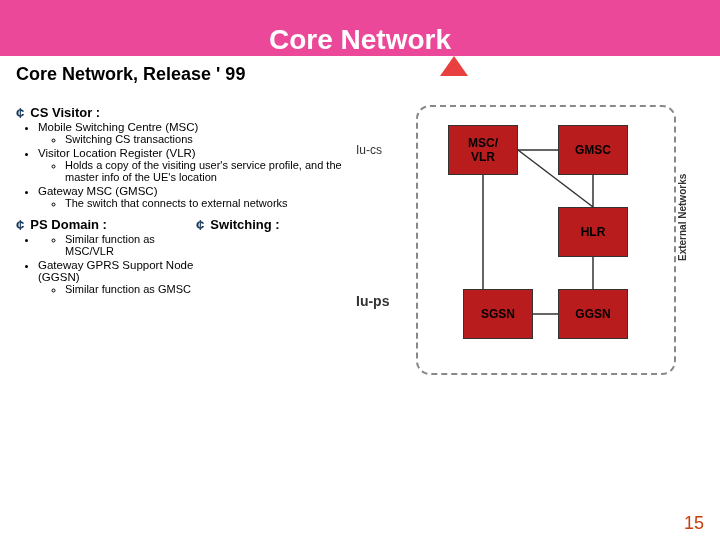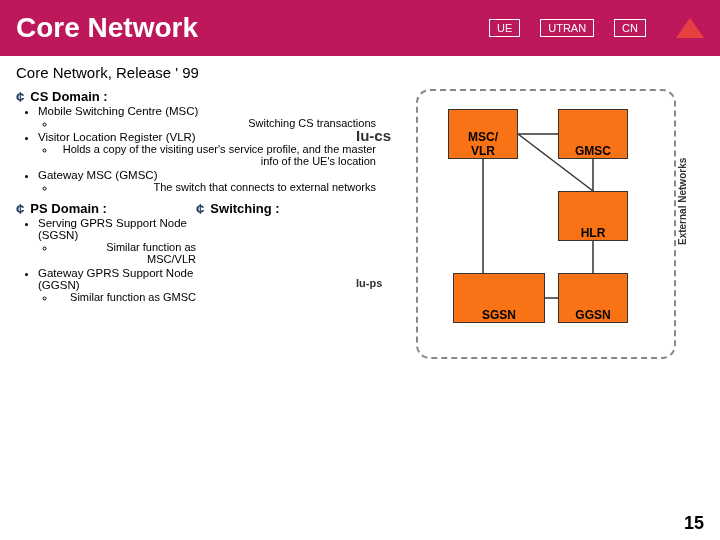--- a/index.html
+++ b/index.html
@@ -7,27 +7,28 @@
       width: 720px;
       height: 540px;
       overflow: hidden;
       font-family: Arial, Helvetica, sans-serif;
       background: #fff;
       position: relative;
     }
 
     
     #header {
-      background: #be185d;
+      background: #ec4899;
       color: #fff;
       padding: 24px 16px;
       display: flex;
       align-items: center;
       justify-content: space-between;
       height: 56px;
+      flex-direction: column;
     }
     #header h1 {
       font-size: 28px;
       font-weight: bold;
       color: #fff;
     }
     .header-badges {
       display: flex;
       gap: 20px;
       align-items: center;
@@ -49,23 +50,23 @@
     }
 
     
     #main {
       padding: 8px 16px 4px 16px;
       height: 484px;
       position: relative;
     }
 
     .section-title {
-      font-size: 15px;
-      font-weight: normal;
-      margin-bottom: 8px;
+      font-size: 18px;
+      font-weight: bold;
+      margin-bottom: 20px;
     }
 
     
     .content-row {
       display: flex;
       gap: 10px;
     }
 
     .left-panel {
       flex: 0 0 360px;
@@ -94,22 +95,21 @@
     }
     .bullet-list {
       margin-left: 22px;
       font-size: 11.5px;
     }
     .bullet-list li {
       list-style: disc;
       margin-bottom: 2px;
     }
     .sub-list {
-      margin-left: 18px;
-      text-align: right;
+      margin-left: 27px;
     }
     .sub-list li {
       list-style: circle;
       font-size: 11px;
     }
 
     
     .bottom-two-col {
       display: flex;
       gap: 0;
@@ -126,39 +126,39 @@
       position: relative;
       width: 260px;
       height: 270px;
       margin-left: 30px;
     }
 
     .iucs-label {
       position: absolute;
       left: -30px;
       top: 38px;
-      font-size: 15px;
-      font-weight: bold;
+      font-size: 12px;
+      font-weight: normal;
       color: #333;
     }
     .iups-label {
       position: absolute;
       left: -30px;
       top: 188px;
-      font-size: 11px;
+      font-size: 14px;
       font-weight: bold;
       color: #333;
     }
 
     .node-box {
       position: absolute;
       border: 1.5px solid #333;
-      background: #f97316;
-      display: flex;
-      align-items: flex-end;
+      background: #b91c1c;
+      display: flex;
+      align-items: center;
       justify-content: center;
       text-align: center;
       font-size: 12px;
       font-weight: bold;
     }
 
     .msc-vlr {
       width: 70px;
       height: 50px;
       top: 18px;
@@ -170,24 +170,24 @@
       top: 18px;
       left: 140px;
     }
     .hlr {
       width: 70px;
       height: 50px;
       top: 100px;
       left: 140px;
     }
     .sgsn {
-      width: 92px;
+      width: 70px;
       height: 50px;
       top: 182px;
-      left: 35px;
+      left: 45px;
     }
     .ggsn {
       width: 70px;
       height: 50px;
       top: 182px;
       left: 140px;
     }
 
     
     .ext-networks {
@@ -214,22 +214,22 @@
       width: 100%;
       height: 100%;
       pointer-events: none;
     }
 
     .page-number {
       position: absolute;
       bottom: 6px;
       right: 16px;
       font-size: 18px;
-      font-weight: bold;
-      color: #000000;
+      font-weight: normal;
+      color: #c2410c;
     }
   </style>
 </head>
 <body>
 
 <div id="header">
   <h1>Core Network</h1>
   <div class="header-badges">
     <span class="badge">UE</span>
     <span class="badge">UTRAN</span>
@@ -241,21 +241,21 @@
 <div id="main">
   <div class="section-title">Core Network, Release ' 99</div>
 
   <div class="content-row">
 
     <div class="left-panel">
 
       <div class="domain-section">
         <div class="domain-label">
           <span class="circle-bullet">¢</span>
-          <span>CS Domain :</span>
+          <span>CS Visitor :</span>
         </div>
         <ul class="bullet-list">
           <li>
             <span>Mobile Switching Centre (MSC)</span>
             <ul class="sub-list">
               <li>Switching CS transactions</li>
             </ul>
           </li>
           <li>
             <span>Visitor Location Register (VLR)</span>
@@ -274,21 +274,20 @@
 
       <div class="bottom-two-col">
 
         <div class="bottom-col">
           <div class="domain-label">
             <span class="circle-bullet">¢</span>
             <span>PS Domain :</span>
           </div>
           <ul class="bullet-list">
             <li>
-              <span>Serving GPRS Support Node (SGSN)</span>
               <ul class="sub-list">
                 <li>Similar function as MSC/VLR</li>
               </ul>
             </li>
             <li>
               <span>Gateway GPRS Support Node (GGSN)</span>
               <ul class="sub-list">
                 <li>Similar function as GMSC</li>
               </ul>
             </li>

